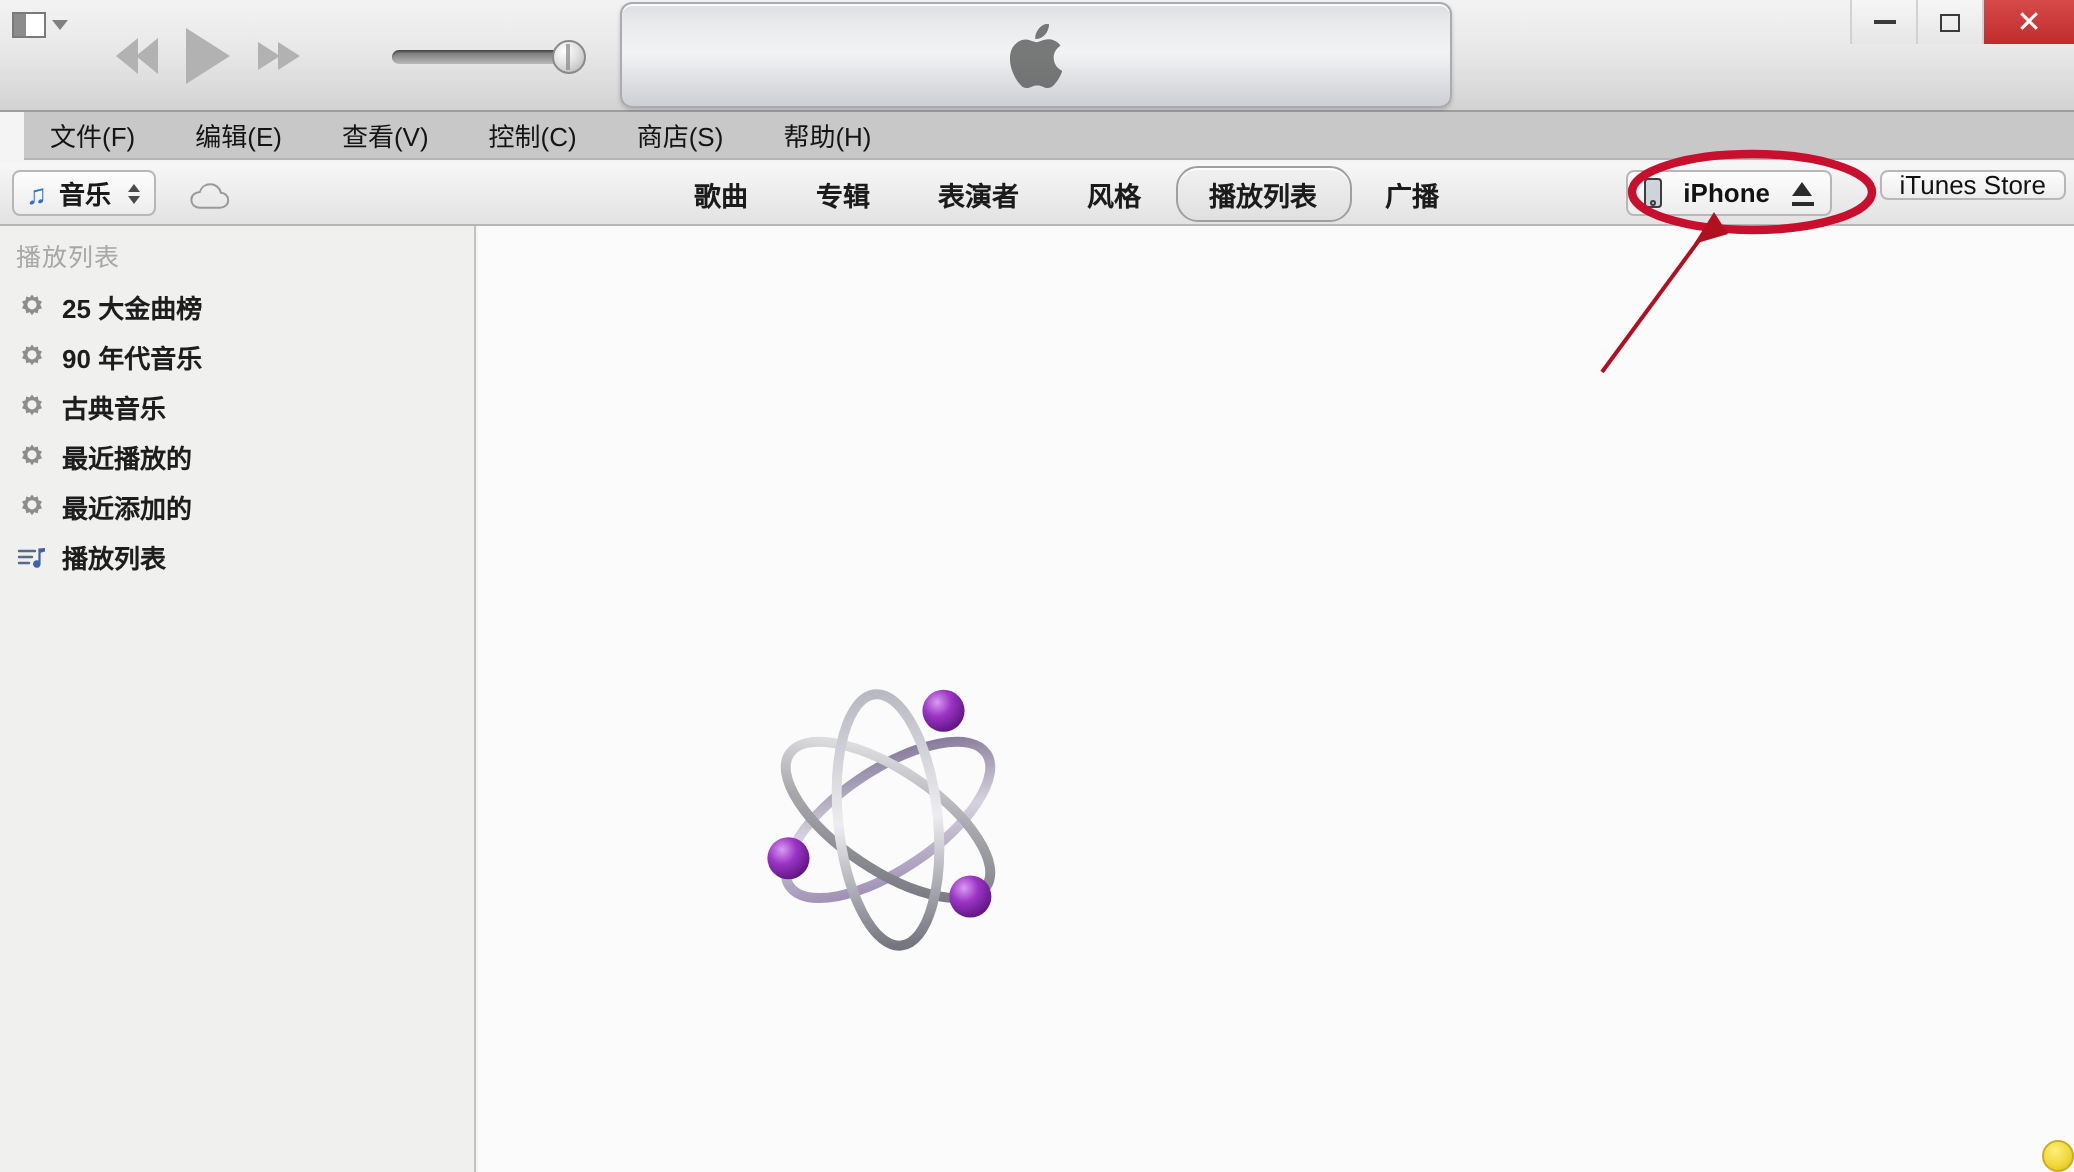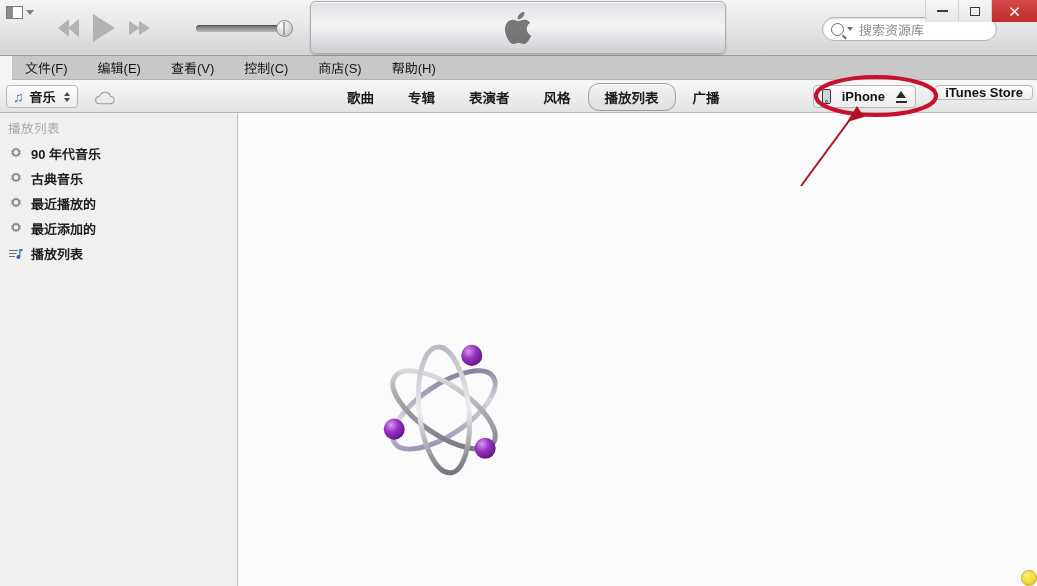--- a/index.html
+++ b/index.html
@@ -350,21 +350,21 @@
     height: 15px;
     display: flex;
     align-items: center;
     padding: 6px 9px;
     border: 1px solid #b7b7b7;
     border-radius: 4px;
     background: linear-gradient(180deg,#fdfdfd,#ededed);
     box-sizing: border-box;
     font-size: 13px;
     color: #121212;
-    font-weight: bold;
+    font-weight: normal;
     cursor: default;
     white-space: nowrap;
   }
 
   
   .sidebar {
     position: absolute;
     left: 0; top: 113px;
     width: 238px;
     height: 473px;
@@ -465,25 +465,20 @@
       <div class="track"></div>
       <div class="knob"></div>
     </div>
 
     <div class="lcd">
       <svg class="apple-logo" viewBox="0 0 64 78">
         <path fill="#4a4a4a" d="M43.6 12.2c2.9-3.6 4.9-8.5 4.3-13.4-4.2.2-9.3 2.8-12.3 6.4-2.7 3.1-5.1 8.2-4.5 13 4.7.3 9.5-2.4 12.5-6zM53.7 41.3c-.1-10 8.2-14.8 8.5-15-4.6-6.8-11.8-7.7-14.4-7.8-6.1-.6-12 3.6-15.1 3.6-3.1 0-8-3.5-13.1-3.4-6.7.1-12.9 3.9-16.4 9.9-7 12.1-1.8 30 5 39.8 3.3 4.8 7.3 10.2 12.5 10 5-.2 6.9-3.2 13-3.2s7.8 3.2 13.1 3.1c5.4-.1 8.8-4.9 12.1-9.7 3.8-5.6 5.4-11 5.5-11.3-.1-.1-10.5-4-10.7-16z"></path>
       </svg>
     </div>
 
-    <div class="searchbox">
-      <span class="mag"></span>
-      <span class="scaret"></span>
-      <span class="ph">搜索资源库</span>
-    </div>
 
     <div class="wbtns">
       <div class="wbtn">
         <span class="dash"></span>
       </div>
       <div class="wbtn">
         <span class="sq"></span>
       </div>
       <div class="wbtn close">
         <span class="glyph">✕</span>
@@ -530,20 +525,27 @@
       <span class="eject"></span>
     </div>
 
     <div class="store-btn">iTunes Store</div>
   </div>
 
   <div class="sidebar">
     <div class="sb-header">播放列表</div>
 
 
+    <div class="sb-item">
+      <svg class="sb-icon" viewBox="0 0 16 16">
+        <path fill="#8d8d8d" d="M8 1.2l1.1 1.5 1.8-.5.3 1.9 1.8.6-.9 1.7.9 1.7-1.8.6-.3 1.9-1.8-.5L8 11.6 6.9 10.1l-1.8.5-.3-1.9-1.8-.6.9-1.7-.9-1.7 1.8-.6.3-1.9 1.8.5z"></path>
+        <circle cx="8" cy="6.4" r="2.3" fill="#f0f0ee"></circle>
+      </svg>
+      <span class="sb-label">25 大金曲榜</span>
+    </div>
 
     <div class="sb-item">
       <svg class="sb-icon" viewBox="0 0 16 16">
         <path fill="#8d8d8d" d="M8 1.2l1.1 1.5 1.8-.5.3 1.9 1.8.6-.9 1.7.9 1.7-1.8.6-.3 1.9-1.8-.5L8 11.6 6.9 10.1l-1.8.5-.3-1.9-1.8-.6.9-1.7-.9-1.7 1.8-.6.3-1.9 1.8.5z"></path>
         <circle cx="8" cy="6.4" r="2.3" fill="#f0f0ee"></circle>
       </svg>
       <span class="sb-label">90 年代音乐</span>
     </div>
 
     <div class="sb-item">

